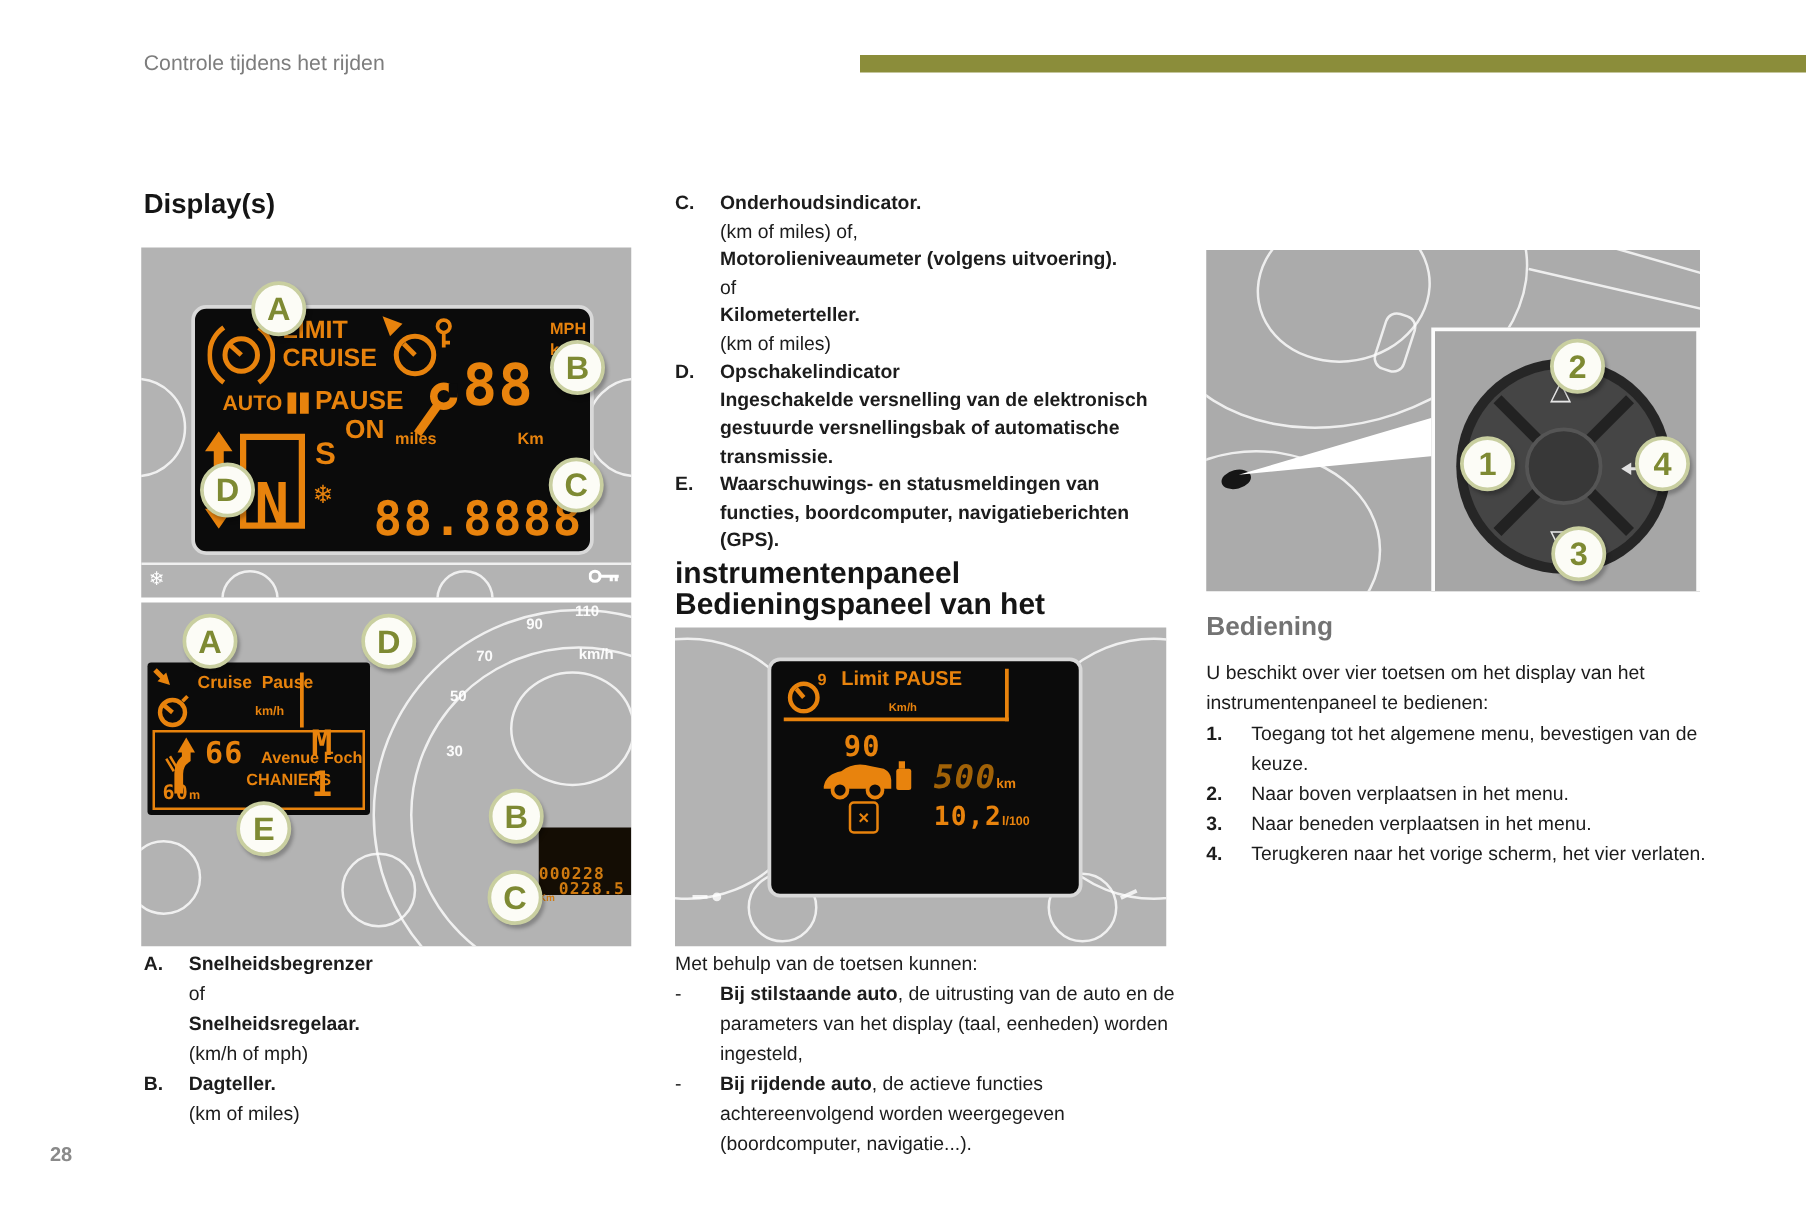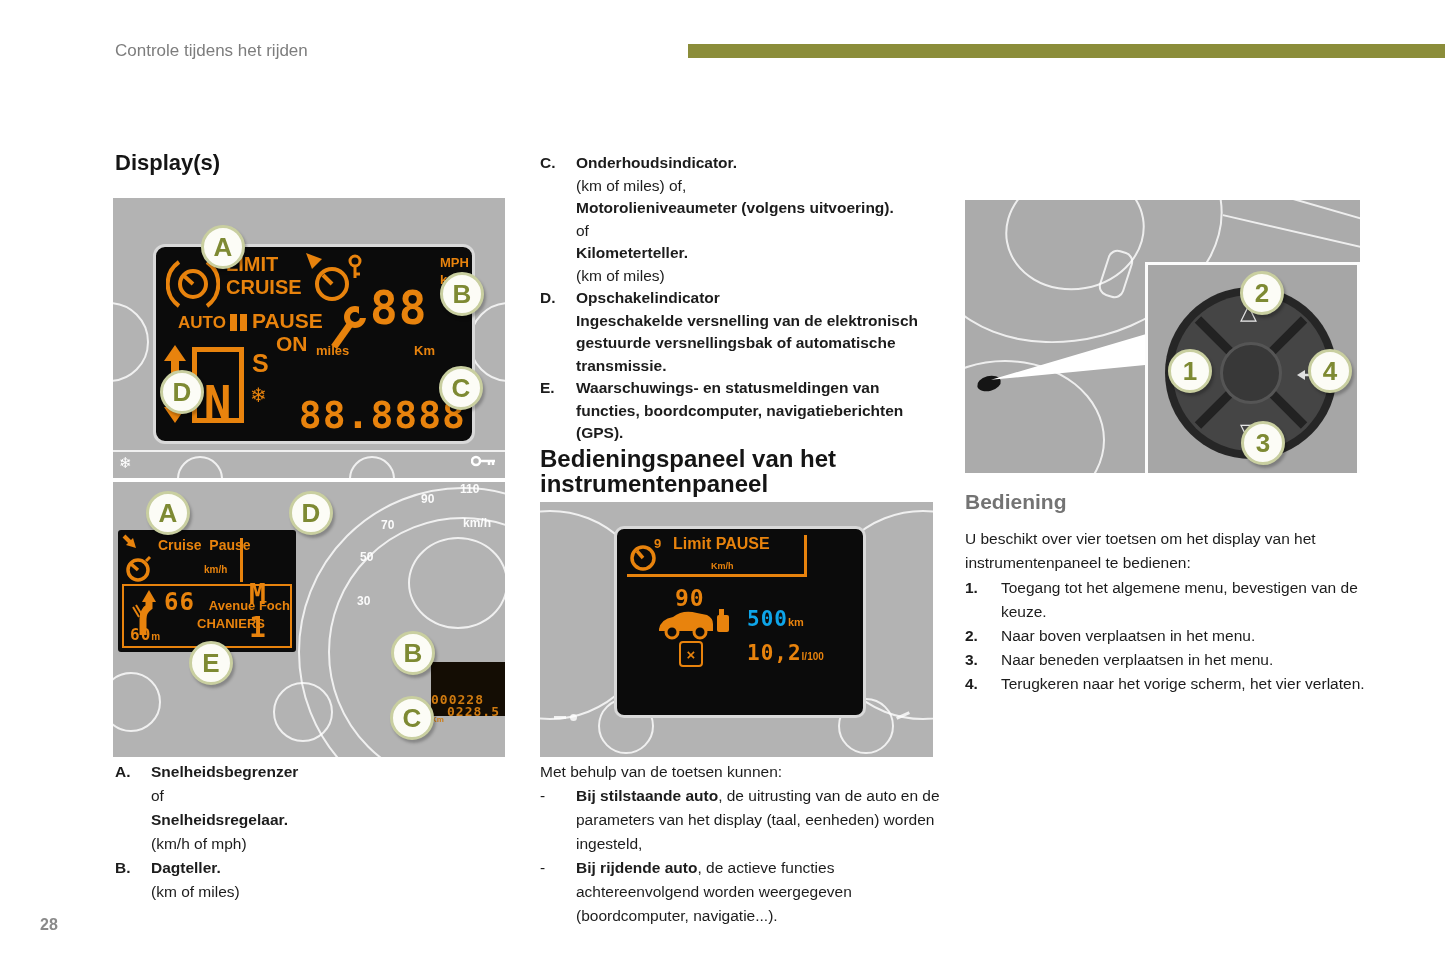--- a/index.html
+++ b/index.html
@@ -227,22 +227,22 @@
         <div class="b">Ingeschakelde versnelling van de elektronisch gestuurde versnellingsbak of automatische transmissie.</div>
       </div>
     </div>
     <div class="row">
       <div class="k">E.</div>
       <div class="c b">Waarschuwings- en statusmeldingen van functies, boordcomputer, navigatieberichten (GPS).</div>
     </div>
   </div>
 
   <div class="h2big" style="left:540px;top:446px;">
+    <div>instrumentenpaneel</div>
     <div>Bedieningspaneel van het</div>
-    <div>instrumentenpaneel</div>
   </div>
 
   <div class="fig" style="left:540px;top:502px;width:393px;height:255px;">
     <div class="wcircle" style="left:-95px;top:8px;width:210px;height:210px;"></div>
     <div class="wcircle" style="left:278px;top:8px;width:210px;height:210px;"></div>
     <div class="wcircle" style="left:58px;top:196px;width:56px;height:56px;"></div>
     <div class="wcircle" style="left:298px;top:196px;width:56px;height:56px;"></div>
     <div class="wline" style="left:14px;top:214px;width:12px;height:3px;"></div>
     <div class="wline" style="left:30px;top:212px;width:7px;height:7px;border-radius:50%;"></div>
     <div class="wline" style="left:356px;top:212px;width:14px;height:3px;transform:rotate(-25deg);"></div>
@@ -260,21 +260,21 @@
       </div>
 
       <svg class="abs" style="left:38px;top:76px;" width="76" height="36" viewBox="0 0 76 36">
         <path d="M4 24 Q6 14 18 12 Q28 4 42 8 L52 10 Q58 13 58 19 L58 26 L4 26 Z" fill="#E8830D"></path>
         <circle cx="17" cy="27" r="6" fill="#0b0b0b" stroke="#E8830D" stroke-width="3"></circle>
         <circle cx="45" cy="27" r="6" fill="#0b0b0b" stroke="#E8830D" stroke-width="3"></circle>
         <rect x="62" y="10" width="12" height="17" rx="2" fill="#E8830D"></rect>
         <rect x="64" y="4" width="5" height="6" fill="#E8830D"></rect>
       </svg>
       <div class="abs" style="left:130px;top:78px;">
-        <span class="seg" style="color:#0ea5e9;font-size:21px;">500</span><span style="color:#E8830D;font-size:11px;font-weight:bold;">km</span>
+        <span class="seg" style="color:#a16207;font-size:26px;font-style:italic;">500</span><span style="color:#E8830D;font-size:11px;font-weight:bold;">km</span>
       </div>
 
       <div class="abs" style="left:62px;top:112px;width:24px;height:26px;border:2px solid #E8830D;border-radius:4px;display:flex;align-items:center;justify-content:center;">
         <span style="color:#E8830D;font-size:15px;font-weight:bold;">×</span>
       </div>
       <div class="abs" style="left:130px;top:112px;">
         <span class="seg" style="color:#E8830D;font-size:21px;">10,2</span><span style="color:#E8830D;font-size:10px;font-weight:bold;">l/100</span>
       </div>
     </div>
   </div>

